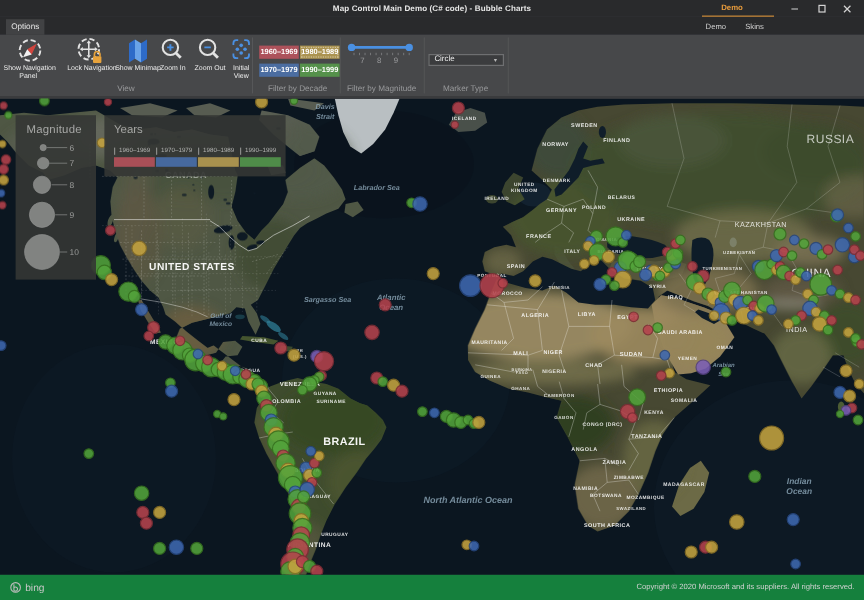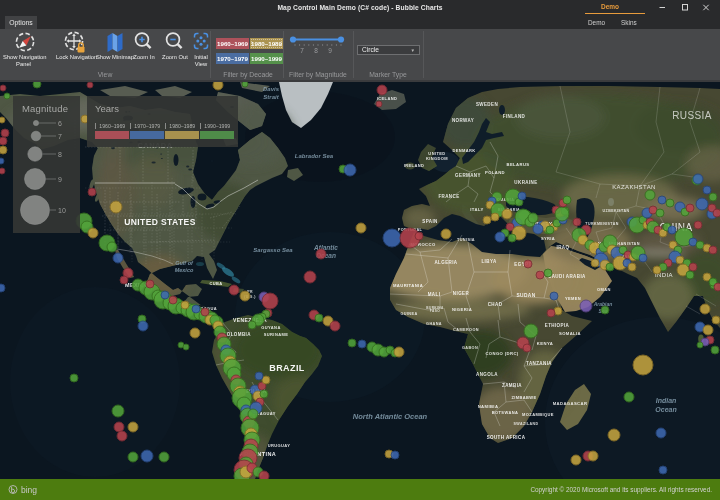--- a/index.html
+++ b/index.html
@@ -24,21 +24,21 @@
   border:1px solid #6e6f71; color:#ededed; font-size:6.6px; line-height:8.5px; padding-left:4px; }
 #dd-arrow { position:absolute; right:4px; top:0.5px; color:#b8b8b8; font-size:4.5px; }
 #map { position:absolute; left:0; top:82px; width:720px; height:397px; overflow:hidden; background:#0b1620; }
 .legend { position:absolute; background:rgba(52,54,52,0.9); }
 #leg-mag { left:13px; top:14px; width:67px; height:137px; }
 #leg-mag h3 { font-size:9.5px; color:#a7a8a6; font-weight:normal; margin:7px 0 0 9px; letter-spacing:0.2px; }
 #leg-yrs { left:87px; top:14px; width:151px; height:51px; }
 #leg-yrs h3 { font-size:9.5px; color:#a7a8a6; font-weight:normal; margin:7px 0 0 8px; }
 .ybar { position:absolute; top:35px; height:8px; width:33.5px; }
 .ylab { position:absolute; top:27px; width:33.5px; font-size:5.2px; color:#b2b3b1; text-align:center; border-left:1px solid #8a8b89; }
-#statusbar { position:absolute; left:0; top:479px; width:720px; height:21px; background:#4d7c0f; }
+#statusbar { position:absolute; left:0; top:479px; width:720px; height:21px; background:#15803d; }
 #copyright { position:absolute; right:8px; top:6.5px; font-size:6.4px; color:#d2d2d2; }
 #bing { position:absolute; left:8px; top:4px; }
 .winbtn { position:absolute; top:0; width:16px; height:14px; color:#dcdcdc; text-align:center; }
 </style></head>
 <body>
 <div id="map">
 
 <svg width="720" height="397" viewBox="0 0 720 397" style="display:block">
 <defs>
 <filter id="blur4" x="-50%" y="-50%" width="200%" height="200%">

